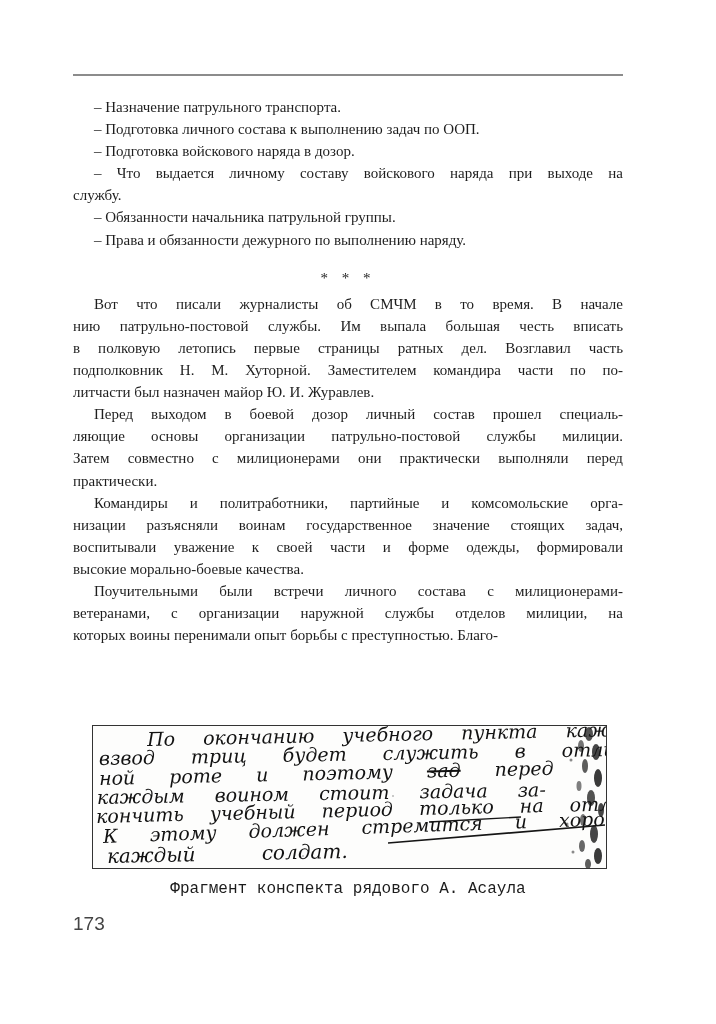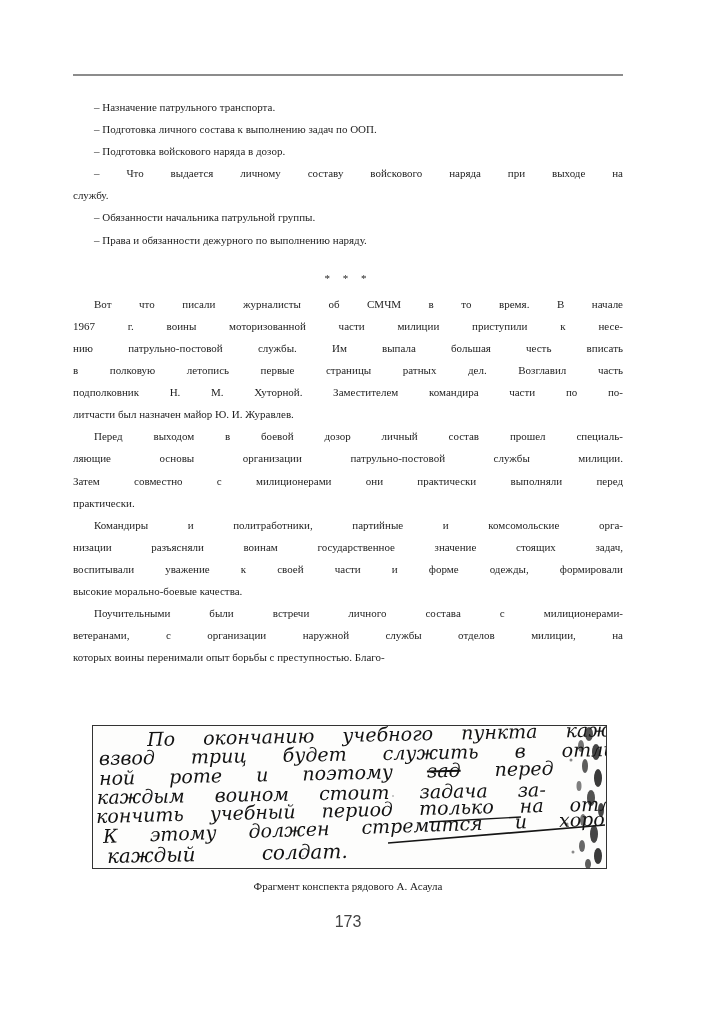--- a/index.html
+++ b/index.html
@@ -17,21 +17,21 @@
   .top-rule {
     position: absolute;
     left: 73px; top: 74px;
     width: 550px; height: 2px;
     background: #8c8c8c;
   }
   .text-flow {
     position: absolute;
     left: 73px; top: 96px;
     width: 550px;
-    font-size: 11px;
+    font-size: 15px;
     line-height: 22.1px;
     color: #1e1e1e;
   }
   .line {
     text-align: justify;
     text-align-last: justify;
   }
   .line.first { text-indent: 21px; }
   .line.last  { text-align-last: left; }
   .separator {
@@ -66,52 +66,51 @@
   .hw-r5 { left: 3px;   top: 79px;  word-spacing: 20px; transform: rotate(-1.4deg); }
   .hw-r6 { left: 10px;  top: 99px;  word-spacing: 26px; transform: rotate(-2deg); }
   .hw-r7 { left: 14px;  top: 118px; word-spacing: 60px; font-size: 20px; transform: rotate(-1.2deg); }
   .hw-struck { text-decoration: line-through; text-decoration-thickness: 2px; }
   .figure-strokes { position: absolute; left: 0; top: 0; }
   .figure-caption {
     position: absolute;
     left: 73px; top: 880px;
     width: 550px;
     text-align: center;
-    font-family: Liberation Serif, serif;
-    font-size: 11px;
+    font-family: Liberation Mono, monospace;
+    font-size: 16px;
     color: #1c1c1c;
   }
   .page-number {
     position: absolute;
     left: 73px; top: 913px;
     width: 550px;
-    text-align: center;
+    text-align: left;
     font-family: "Liberation Sans", sans-serif;
-    font-size: 16px;
+    font-size: 19px;
     color: #444444;
   }
 </style>
 </head>
 <body>
 
 <div class="page">
 
   <div class="top-rule"></div>
 
   <div class="text-flow" id="text-flow">
       <div class="line first last">– Назначение патрульного транспорта.</div>
       <div class="line first last">– Подготовка личного состава к выполнению задач по ООП.</div>
       <div class="line first last">– Подготовка войскового наряда в дозор.</div>
       <div class="line first">– Что выдается личному составу войскового наряда при выходе на</div>
       <div class="line last">службу.</div>
       <div class="line first last">– Обязанности начальника патрульной группы.</div>
       <div class="line first last">– Права и обязанности дежурного по выполнению наряду.</div>
       <div class="separator">* * *</div>
       <div class="line first">Вот что писали журналисты об СМЧМ в то время. В начале</div>
-      <div class="line">1967 г. воины моторизованной части милиции приступили к несе-</div>
       <div class="line">нию патрульно-постовой службы. Им выпала большая честь вписать</div>
       <div class="line">в полковую летопись первые страницы ратных дел. Возглавил часть</div>
       <div class="line">подполковник Н. М. Хуторной. Заместителем командира части по по-</div>
       <div class="line last">литчасти был назначен майор Ю. И. Журавлев.</div>
       <div class="line first">Перед выходом в боевой дозор личный состав прошел специаль-</div>
       <div class="line">ляющие основы организации патрульно-постовой службы милиции.</div>
       <div class="line">Затем совместно с милиционерами они практически выполняли перед</div>
       <div class="line last">практически.</div>
       <div class="line first">Командиры и политработники, партийные и комсомольские орга-</div>
       <div class="line">низации разъясняли воинам государственное значение стоящих задач,</div>

